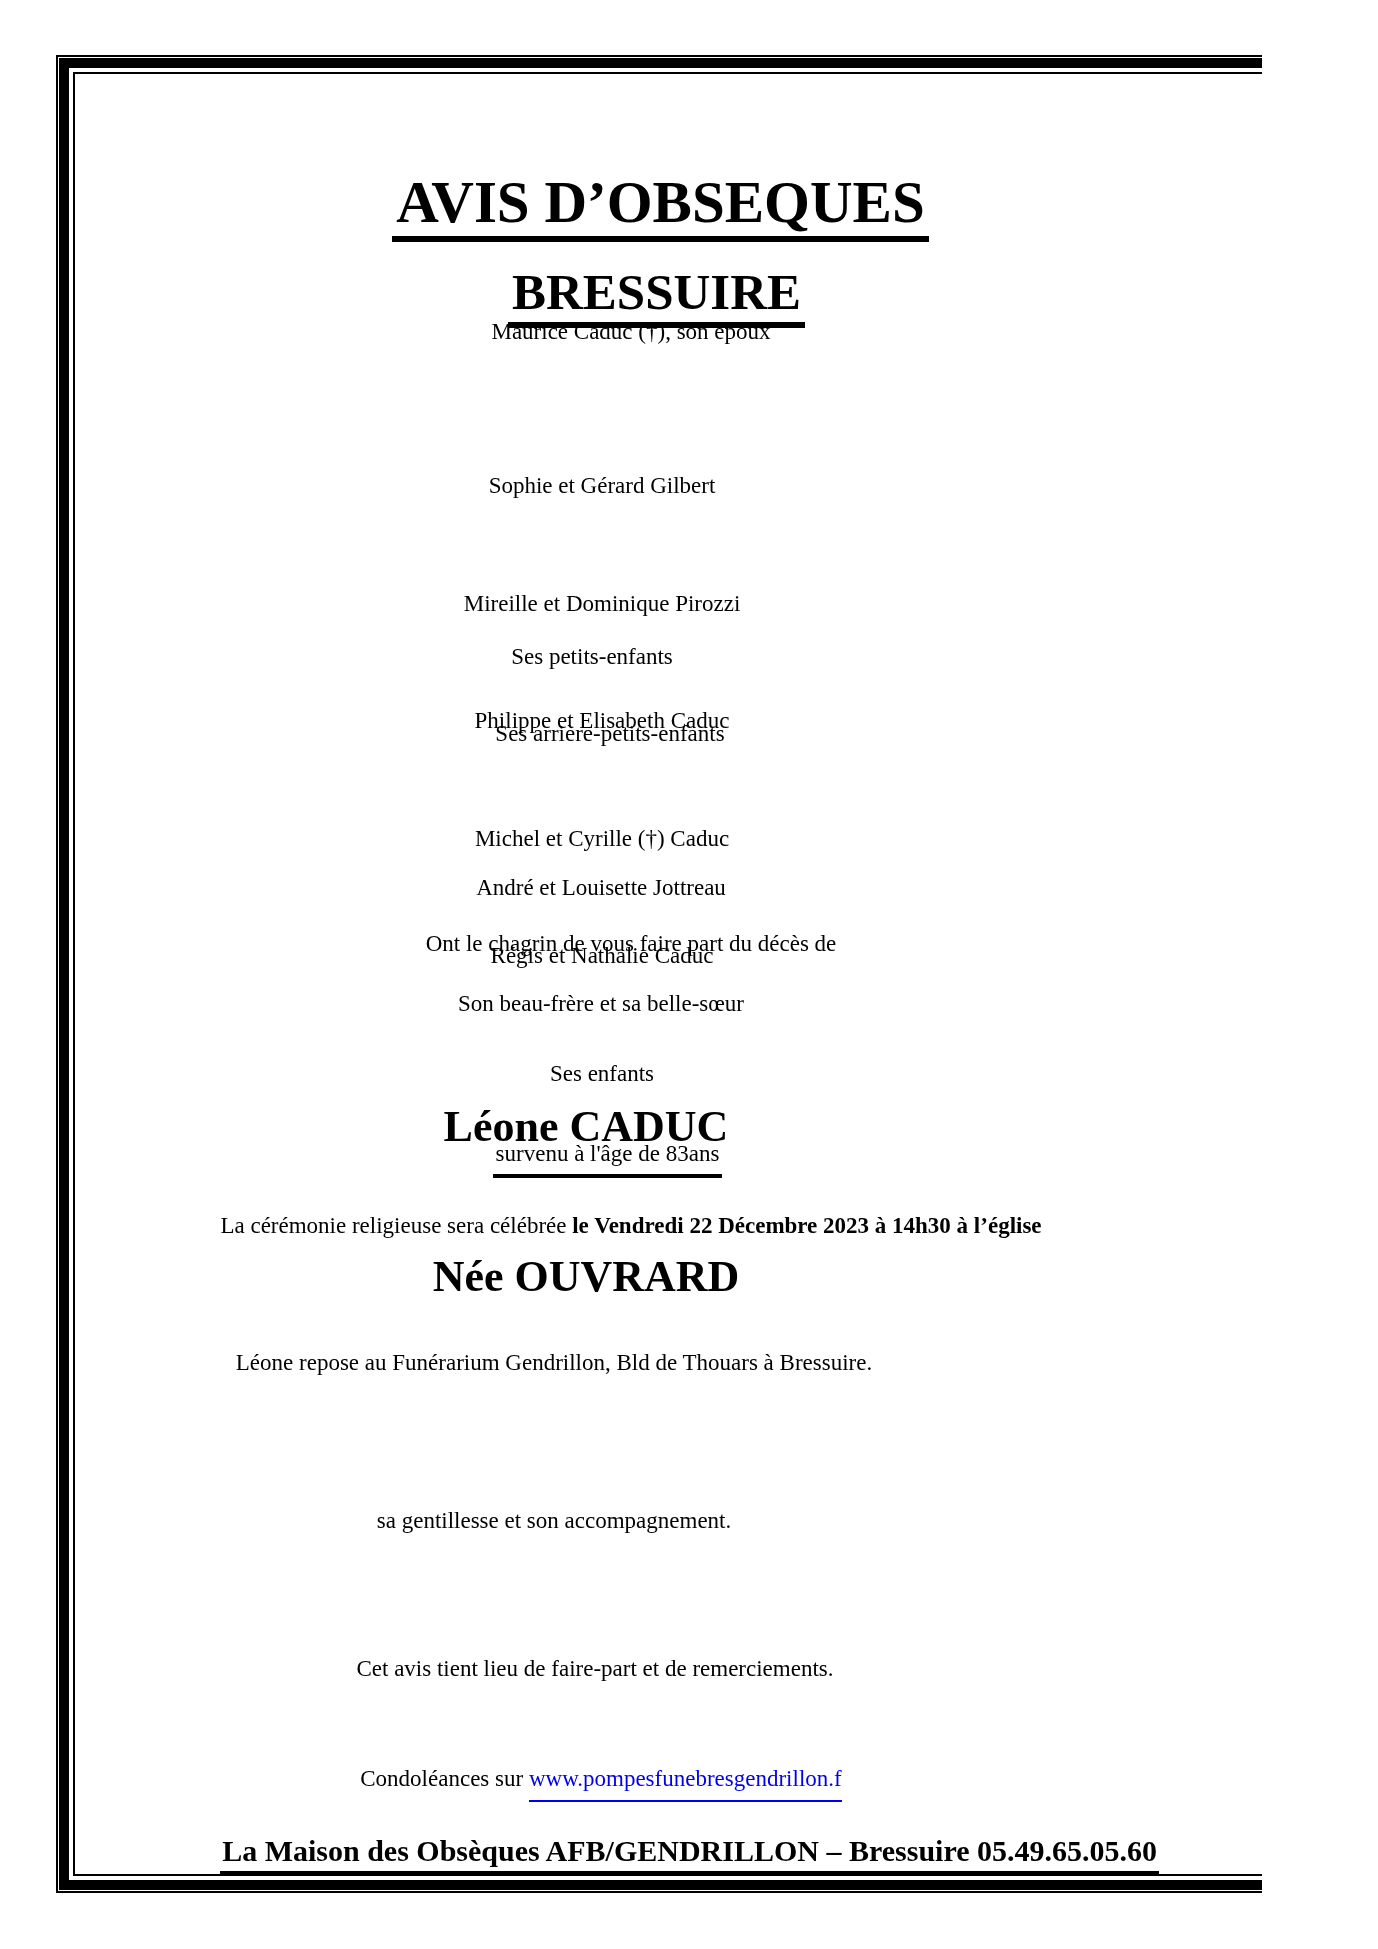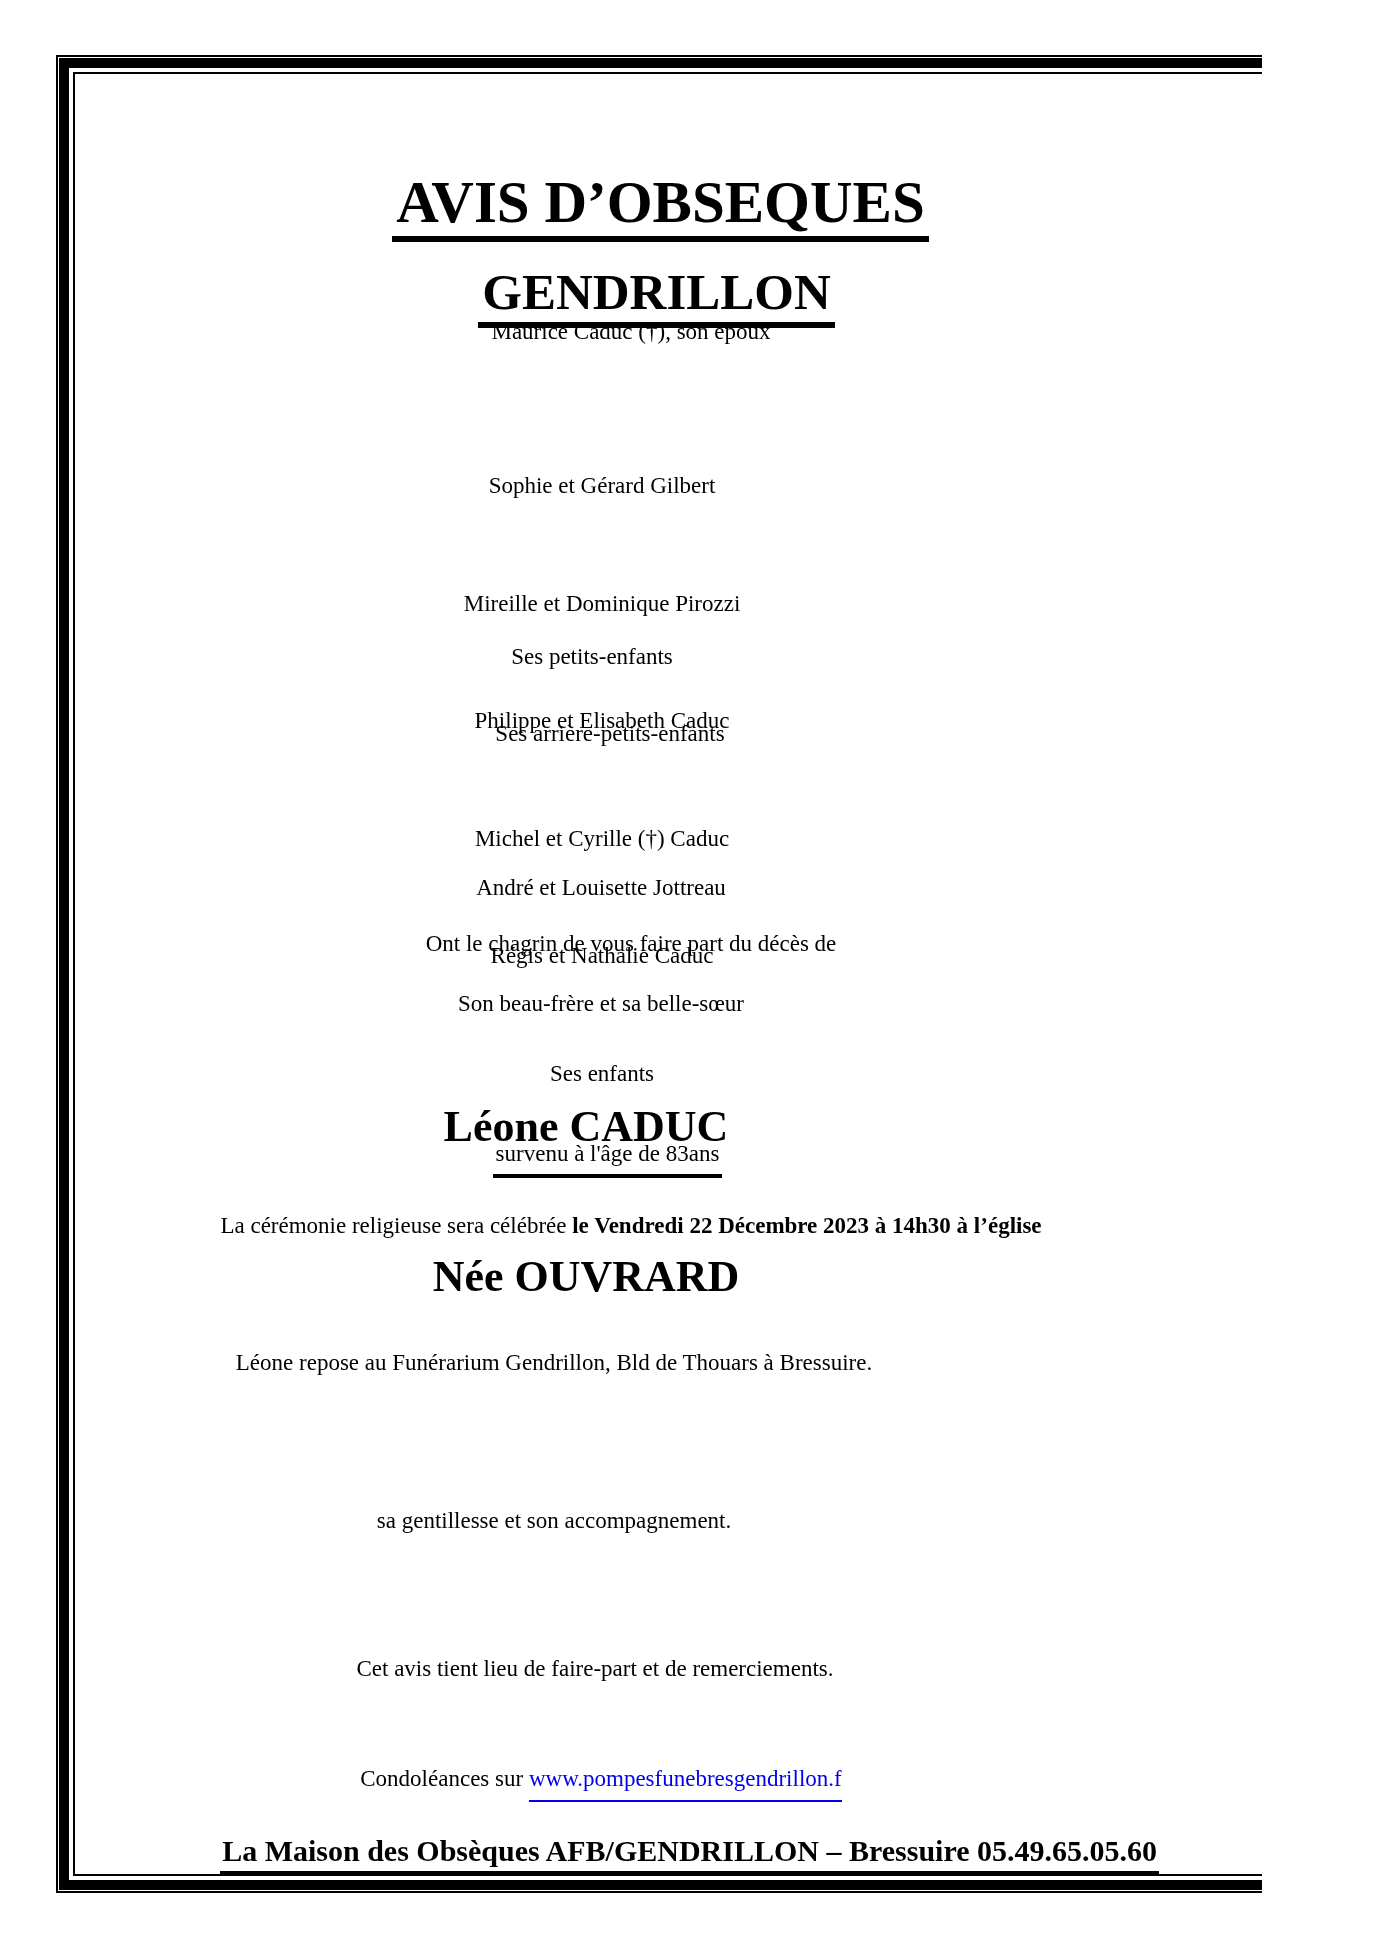--- a/index.html
+++ b/index.html
@@ -61,21 +61,21 @@
     <div class="frame-mid">
       <div class="frame-inner"></div>
     </div>
   </div>
 
   <div class="line title-line" style="top:114px">
     <span class="u6">AVIS D’OBSEQUES</span>
   </div>
 
   <div class="line city-line" style="top:216px">
-    <span class="u6">GENDRILLON</span>
+    <span class="u6">BRESSUIRE</span>
   </div>
 
   <div class="line" style="top:312px">Maurice Caduc (†), son époux</div>
 
   <div class="line names-list" style="top:387px; transform:translateX(-29px)">
     <div>Sophie et Gérard Gilbert</div>
     <div>Mireille et Dominique Pirozzi</div>
     <div>Philippe et Elisabeth Caduc</div>
     <div>Michel et Cyrille (†) Caduc</div>
     <div>Régis et Nathalie Caduc</div>

